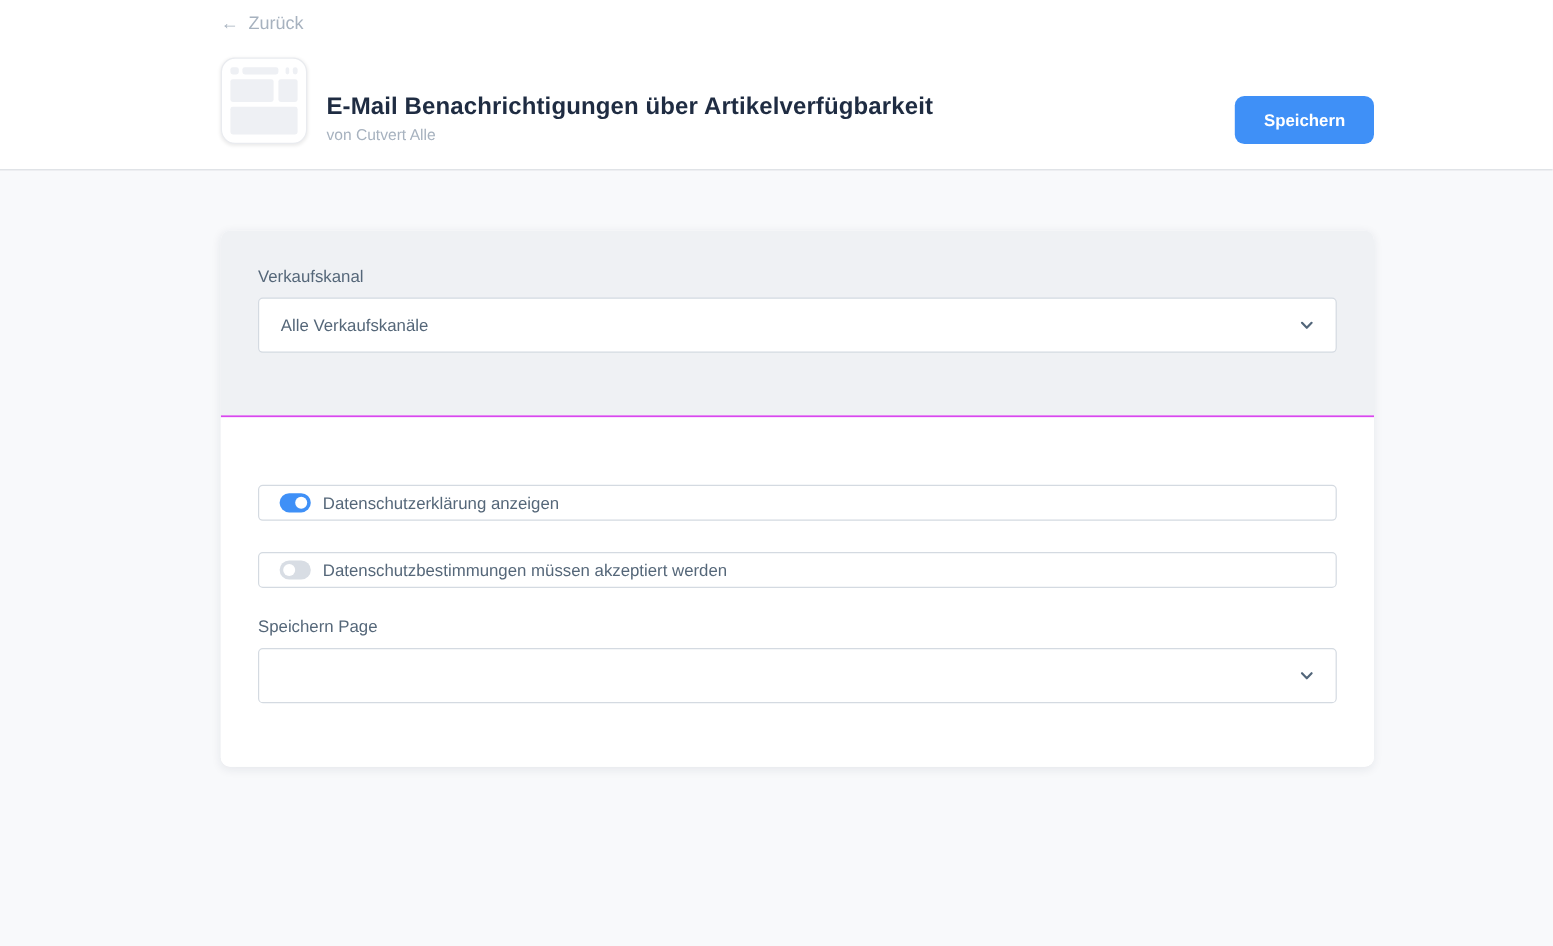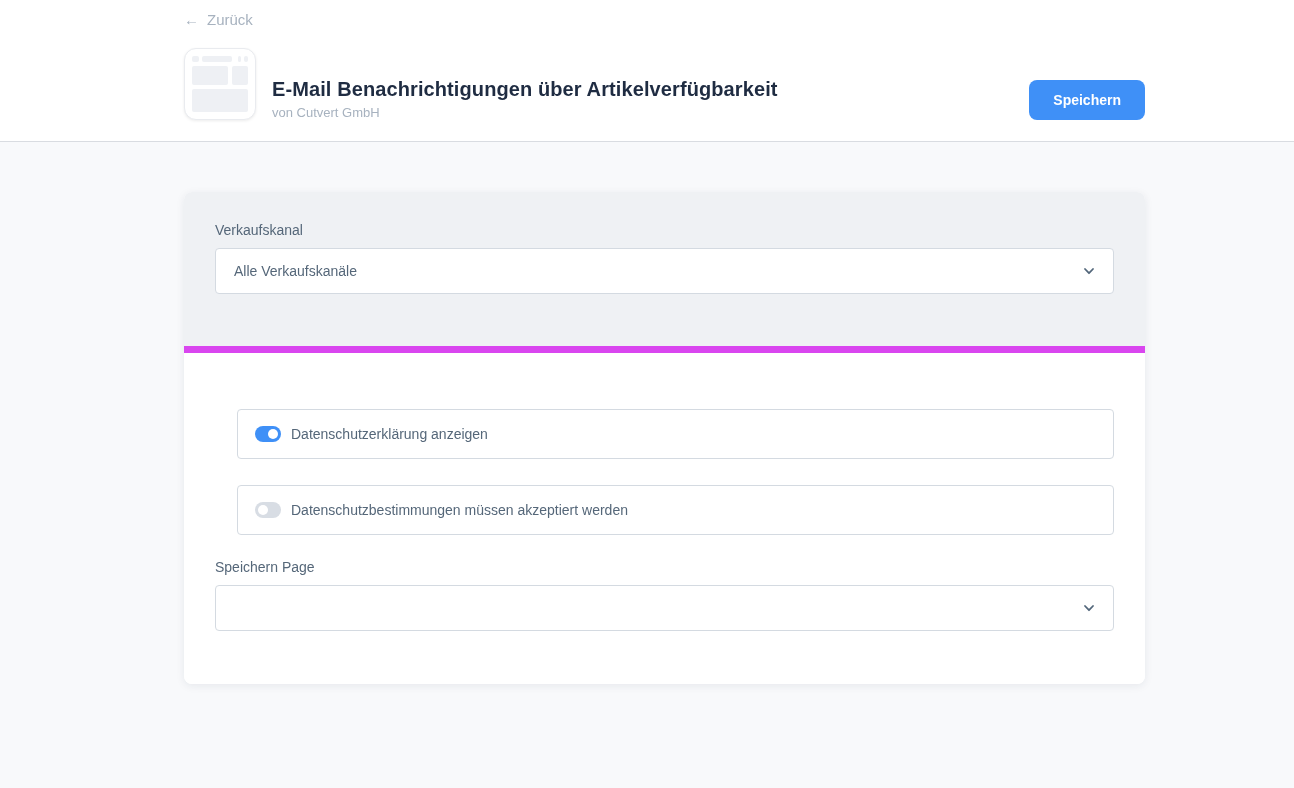--- a/index.html
+++ b/index.html
@@ -102,21 +102,21 @@
   .card{
     width:961px;
     margin-left:184px;
     border-radius:8px;
     box-shadow:0 2px 8px rgba(25,40,60,0.08);
     background:#ffffff;
   }
   .card-section-gray{
     background:var(--section-bg);
     border-radius:8px 8px 0 0;
-    border-bottom:7px solid #d946ef;
+    border-bottom:2px solid #d946ef;
     padding:30px 31px 52px 31px;
   }
   .field-label{
     font-size:14px;
     color:var(--label);
     margin-bottom:10px;
   }
   .select-box{
     height:46px;
     background:#ffffff;
@@ -130,29 +130,28 @@
     cursor:pointer;
   }
   .select-box .select-value{flex:1;}
   .chevron-icon{display:flex;align-items:center;flex:0 0 auto;}
   .card-section-white{
     background:#ffffff;
     border-radius:0 0 8px 8px;
     padding:56px 31px 53px 31px;
   }
   .toggle-row{
-    height:50px;
+    height:30px;
     border:1px solid var(--border);
     border-radius:4px;
     display:flex;
     align-items:center;
     padding:0 17px;
     cursor:pointer;
     background:#ffffff;
-    margin-left:22px;
   }
   .toggle-row + .toggle-row{margin-top:26px;}
   .toggle{
     width:26px;
     height:16px;
     border-radius:8px;
     position:relative;
     flex:0 0 auto;
   }
   .toggle.on{background:var(--accent);}
@@ -193,21 +192,21 @@
             <div class="blk b4"></div>
         </div>
         <div class="icon-mid">
           <div class="blk b5"></div>
             <div class="blk b6"></div>
         </div>
         <div class="blk icon-bottom"></div>
       </div>
       <div class="app-meta">
         <div class="app-title">E-Mail Benachrichtigungen über Artikelverfügbarkeit</div>
-        <div class="app-subtitle">von Cutvert GmbH</div>
+        <div class="app-subtitle">von Cutvert Alle</div>
       </div>
       <button class="save-button">Speichern</button>
     </div>
   </div>
 </div>
 
 <div class="main">
   <div class="card">
 
     <div class="card-section-gray">

